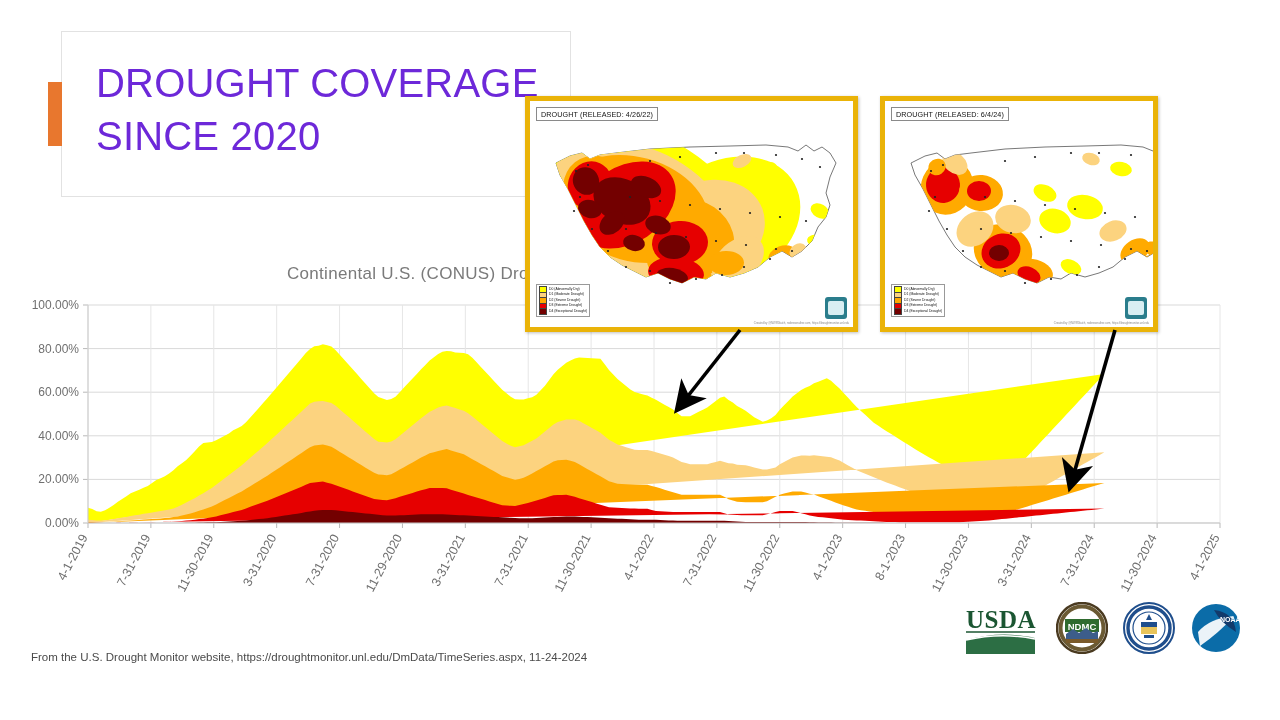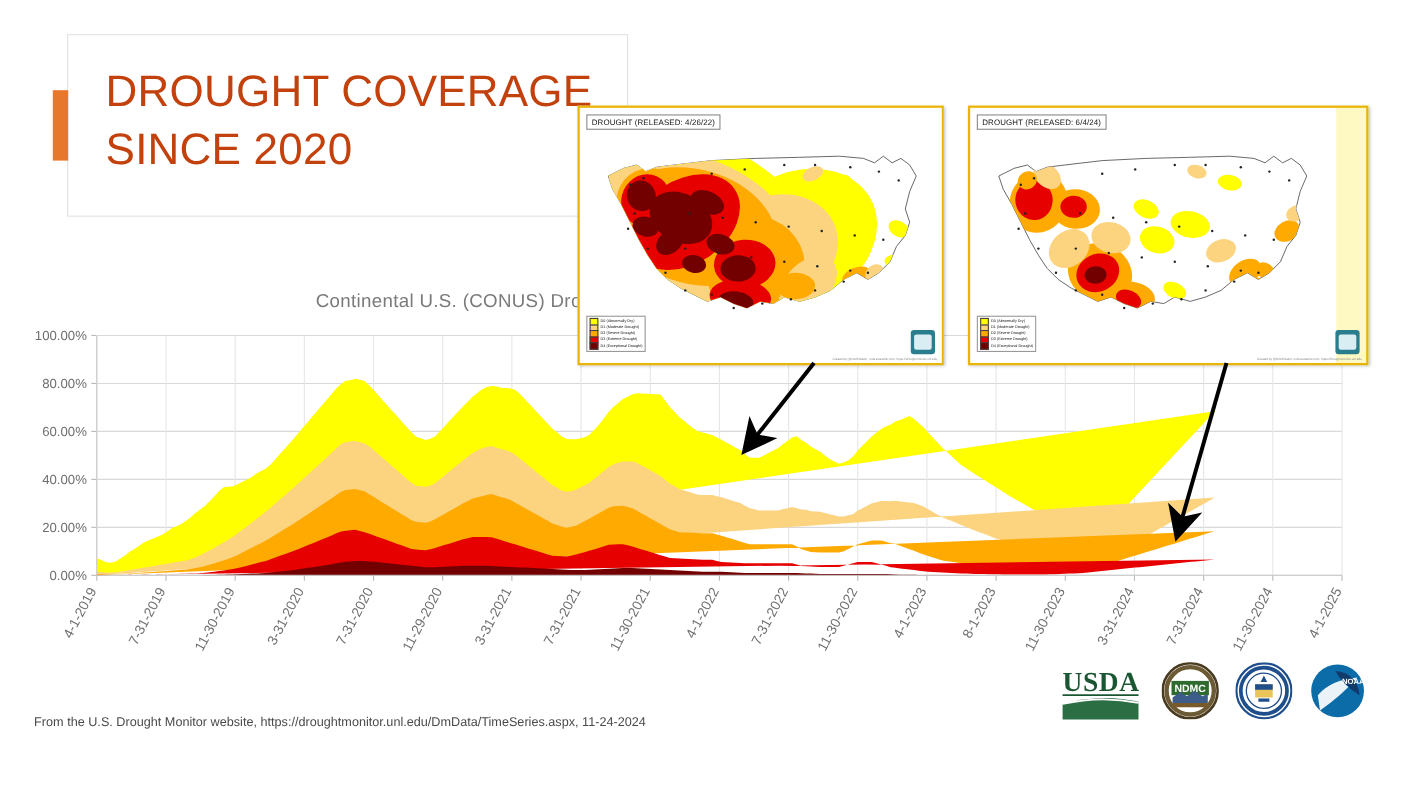--- a/index.html
+++ b/index.html
@@ -16,35 +16,35 @@
     position:absolute;left:61px;top:31px;width:510px;height:166px;
     background:#ffffff;border:1px solid #e2e2e2;box-sizing:border-box;
     box-shadow:0 0 0 0 rgba(0,0,0,0);
   }
   .title-accent{
     position:absolute;left:48px;top:82px;width:14px;height:64px;
     background:#E8772E;
   }
   .title-text{
     position:absolute;left:96px;top:57px;width:470px;
-    font-size:40px;line-height:53px;color:#c2410c;font-weight:400;
+    font-size:40px;line-height:53px;color:#6d28d9;font-weight:400;
     letter-spacing:0.2px;white-space:pre-line;
   }
 
   
   .chart-wrap{position:absolute;left:0;top:250px;width:1280px;height:300px;}
   .chart-title{
     position:absolute;left:287px;top:14px;font-size:17px;color:#7a7a7a;
     font-weight:400;letter-spacing:.3px;white-space:nowrap;
   }
   svg.chartsvg{display:block;}
 
   
   .map-card{
-    position:absolute;background:#fef9c3;border:2px solid #eab308;
+    position:absolute;background:#4c1d95;border:5px solid #eab308;
     box-sizing:border-box;box-shadow:1px 1px 3px rgba(0,0,0,.25);
     overflow:hidden;
   }
   .map-caption{
     position:absolute;left:6px;top:6px;
     border:1px solid #8a8a8a;background:#fff;
     font-size:7.2px;color:#111;padding:1.5px 4px;letter-spacing:.1px;
     white-space:nowrap;z-index:5;font-family:"Liberation Sans",sans-serif;
   }
   .map-legend{
@@ -277,21 +277,21 @@
         </div>
         <div class="row">
           <span class="sw" style="background: rgb(115, 0, 0);"></span>
           <span class="lb">D4 (Exceptional Drought)</span>
         </div>
       </div>
     <div class="map-credit">Created by @NWSWatch, nwbreweather.com, https://droughtmonitor.unl.edu</div>
     <div class="map-badge"></div>
   </div>
 
-  <div class="map-card" style="left:880px;top:96px;width:364px;height:236px;">
+  <div class="map-card" style="left:880px;top:96px;width:278px;height:236px;">
     <div class="map-caption">DROUGHT (RELEASED: 6/4/24)</div>
     <svg viewBox="0 0 333 236" width="333" height="236">
       <rect x="0" y="0" width="333" height="236" fill="#ffffff"></rect>
       <g id="m2">
           <clipPath id="cl2">
             <path d="M26,62 L40,55 L52,52 L60,58 L70,54 L86,52 L120,48 L160,46 L200,45 L236,44 L258,46 L268,50 L276,44 L284,50 L292,46 L300,52 L306,62 L300,76 L296,92 L300,104 L296,116 L288,126 L282,140 L272,150 L262,156 L252,150 L240,156 L228,166 L214,172 L200,176 L186,172 L176,178 L164,176 L152,182 L140,178 L128,172 L116,176 L104,170 L92,164 L80,156 L70,146 L62,134 L54,120 L46,104 L38,88 L30,74 Z"></path>
           </clipPath>
           <path d="M26,62 L40,55 L52,52 L60,58 L70,54 L86,52 L120,48 L160,46 L200,45 L236,44 L258,46 L268,50 L276,44 L284,50 L292,46 L300,52 L306,62 L300,76 L296,92 L300,104 L296,116 L288,126 L282,140 L272,150 L262,156 L252,150 L240,156 L228,166 L214,172 L200,176 L186,172 L176,178 L164,176 L152,182 L140,178 L128,172 L116,176 L104,170 L92,164 L80,156 L70,146 L62,134 L54,120 L46,104 L38,88 L30,74 Z" fill="#ffffff" stroke="#555" stroke-width="0.8"></path>
           <g clip-path="url(#cl2)">
             <ellipse cx="62" cy="86" rx="26" ry="28" fill="#FFAA00" transform="rotate(24.5 62 86)"></ellipse>

